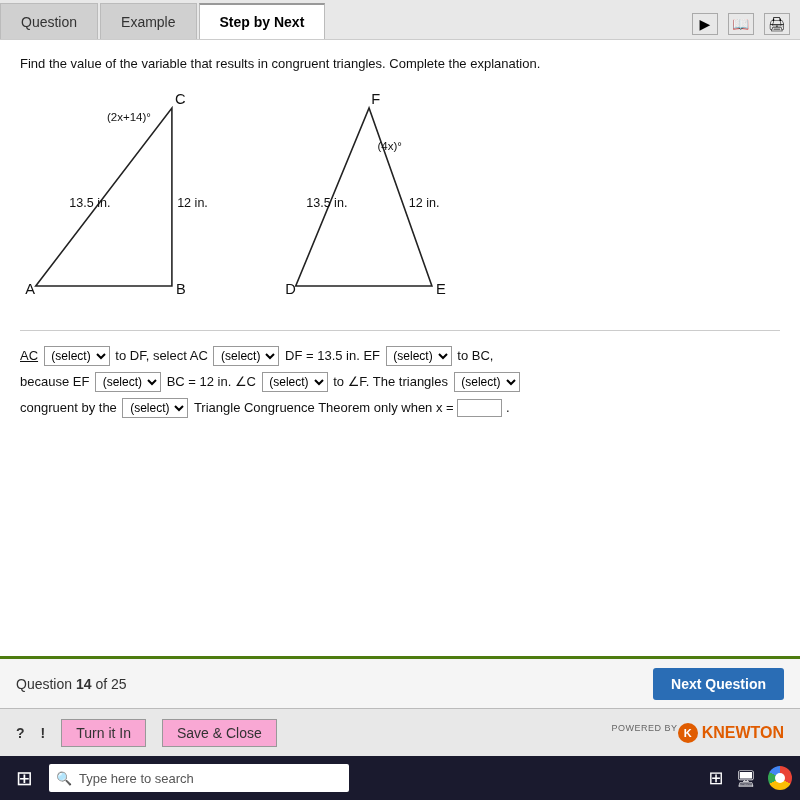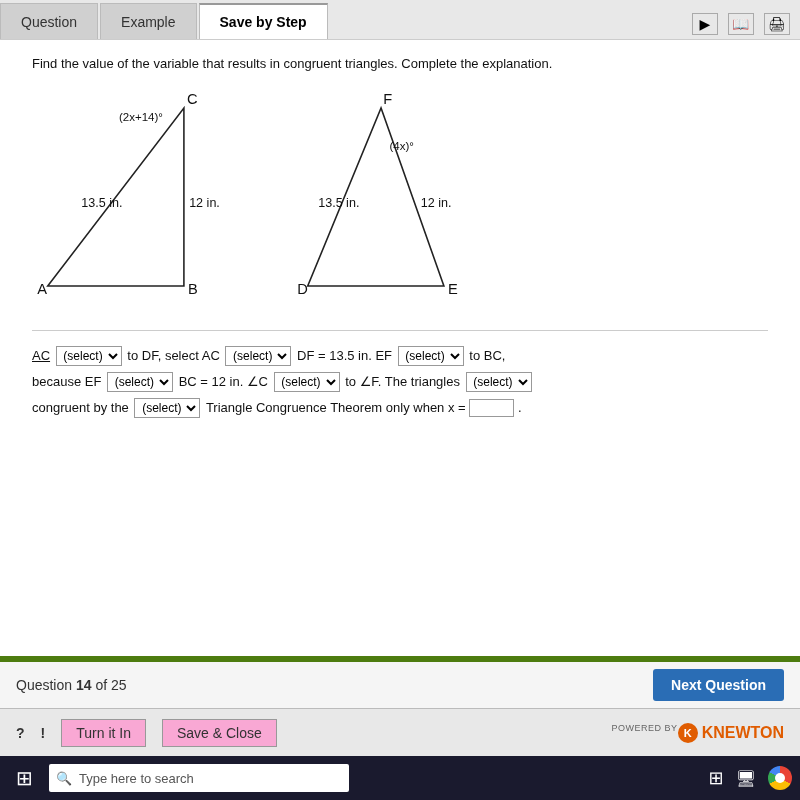--- a/index.html
+++ b/index.html
@@ -65,21 +65,21 @@
       align-items: center;
       justify-content: center;
       cursor: pointer;
       font-size: 14px;
     }
 
     
     .main-content {
       flex: 1;
       background: #fff;
-      padding: 16px 32px;
+      padding: 16px 20px;
       overflow: auto;
     }
 
     .question-text {
       font-size: 13px;
       margin-bottom: 16px;
       color: #111;
     }
 
     
@@ -117,21 +117,21 @@
     .explanation input[type="text"] {
       width: 50px;
       border: 1px solid #999;
       font-size: 12px;
       padding: 1px 3px;
     }
 
     
     .bottom-bar {
       background: #f5f5f5;
-      border-top: 6px solid #4d7c0f;
+      border-top: 3px solid #4d7c0f;
       padding: 10px 16px;
       display: flex;
       align-items: center;
       justify-content: space-between;
       height: 52px;
     }
 
     .question-counter {
       font-size: 14px;
       color: #333;
@@ -308,21 +308,21 @@
     }
   </style>
 </head>
 <body>
 
 <div class="app-container">
 
   <div class="tab-bar">
     <div class="tab">Question</div>
     <div class="tab">Example</div>
-    <div class="tab active">Save by Step</div>
+    <div class="tab active">Step by Next</div>
     <div class="tab-actions">
       <div class="tab-action-icon">▶</div>
       <div class="tab-action-icon">📖</div>
       <div class="tab-action-icon">🖨</div>
     </div>
   </div>
 
   <div class="main-content">
 
     <div class="question-text">Find the value of the variable that results in congruent triangles. Complete the explanation.</div>

